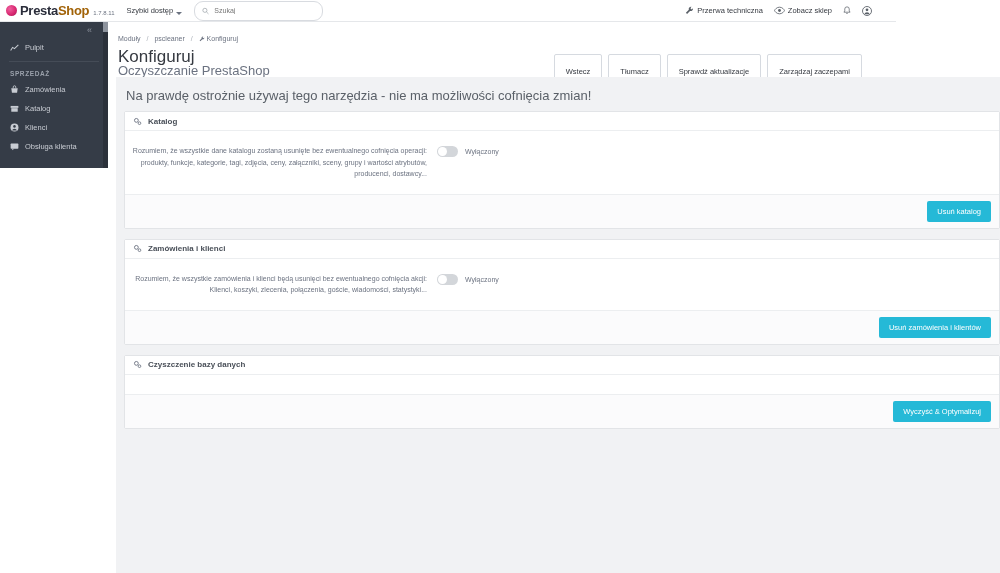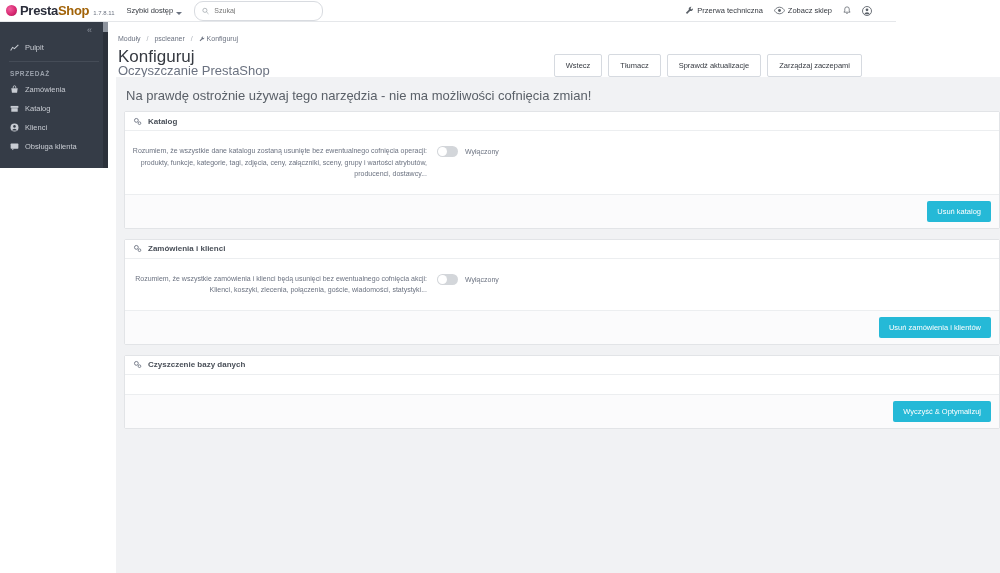--- a/index.html
+++ b/index.html
@@ -87,21 +87,21 @@
   .crumb .sep { margin: 0 4px; color: #a8aeb6; }
   .page-head {
     display: flex; align-items: flex-start;
     padding: 2px 10px 0 10px;
   }
   .page-title { font-size: 17px; color: #363a41; font-weight: normal; line-height: 19px; }
   .page-sub { font-size: 13px; color: #6b7280; margin-top: -3px; }
   .toolbar { margin-left: auto; display: flex; gap: 6px; padding-top: 7px; }
   .tb-btn {
     background: #fff; border: 1px solid #d6dae0; border-radius: 2px;
-    font-size: 7.5px; color: #363a41; padding: 6px 11px; cursor: pointer;
+    font-size: 7.5px; color: #363a41; padding: 12px 11px; cursor: pointer;
     font-family: "Liberation Sans", sans-serif; white-space: nowrap;
   }
   .page-body {
     position: absolute; top: 55px; left: 0; width: 892px; height: 496px;
     background: #f1f2f4; padding: 0 8px; margin-left: 8px;
   }
   .warning-title {
     font-size: 13px; color: #5a6068; padding: 11px 2px 8px 2px; font-weight: normal;
   }
   .panel {

